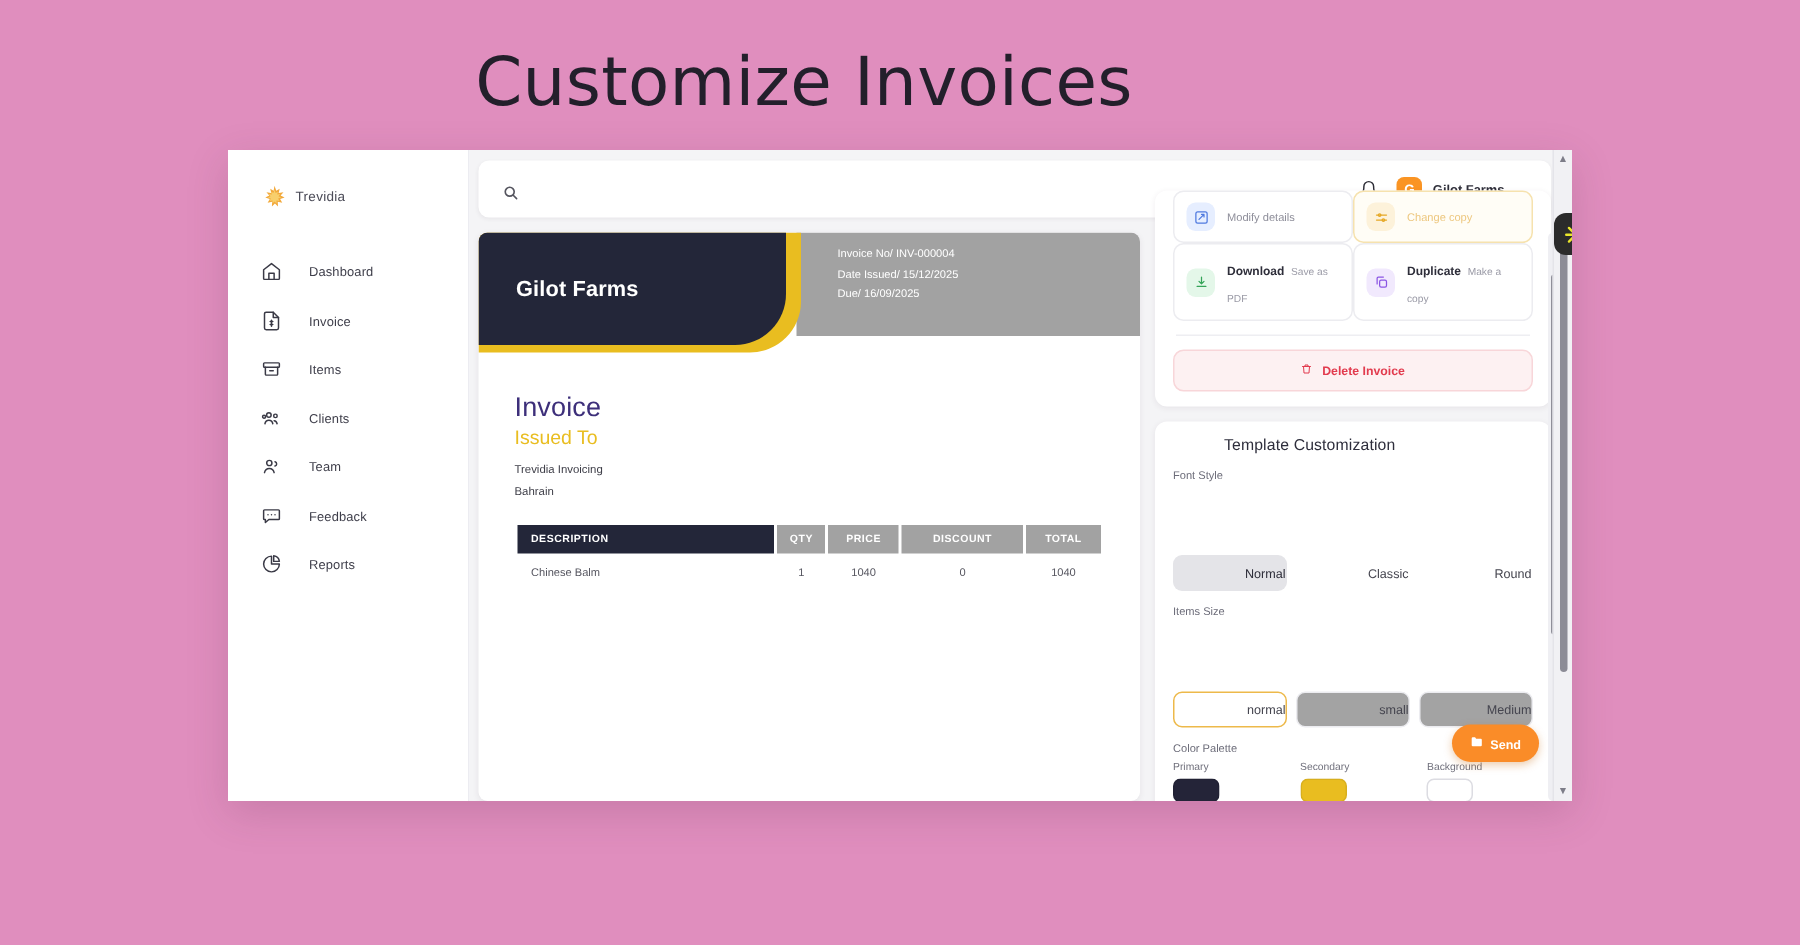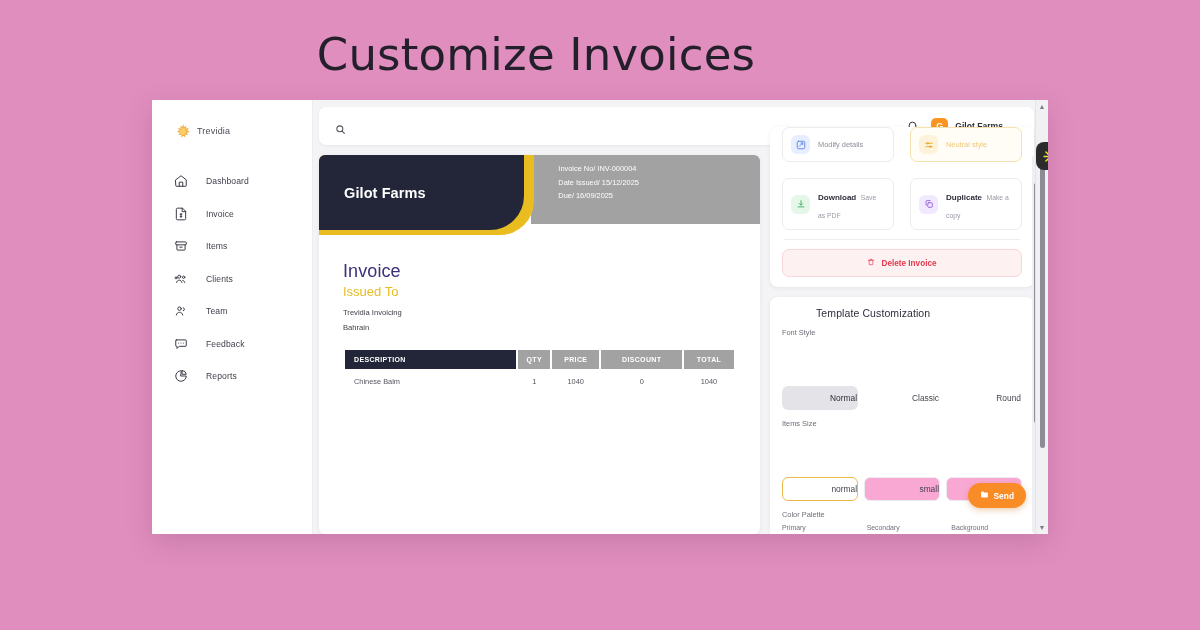--- a/index.html
+++ b/index.html
@@ -153,21 +153,21 @@
   
   .right-col { flex: 0 0 264px; display: flex; flex-direction: column; gap: 10px; position: relative; min-height: 0; }
 
   .panel {
     background: #fff; border-radius: 8px;
     box-shadow: 0 1px 4px rgba(60,40,60,.08);
     padding: 10px 12px;
   }
   .panel-actions { padding-top: 0; margin-top: -28px; }
 
-  .action-grid { display: grid; grid-template-columns: 1fr 1fr; gap: 16px; }
+  .action-grid { display: grid; grid-template-columns: 1fr 1fr; gap: 0; }
   .action-card {
     border: 1px solid #ececf0; border-radius: 7px;
     padding: 7px 8px; display: flex; align-items: center; gap: 8px;
     cursor: pointer; background: #fff; min-height: 34px;
   }
   .action-card.amber { border-color: #f6e2ae; background: #fffdf6; }
   .ac-ico {
     width: 19px; height: 19px; border-radius: 6px; flex: 0 0 19px;
     display: flex; align-items: center; justify-content: center;
   }
@@ -197,21 +197,21 @@
   .field-label { font-size: 7.4px; color: #6c6c79; margin-bottom: 5px; }
 
   .opt-row { display: flex; gap: 6px; margin-bottom: 9px; }
   .opt {
     flex: 1 1 0; text-align: right;
     font-size: 8.4px; color: #45454f;
     padding: 6px 0; border-radius: 6px;
     border: 1px solid transparent; cursor: pointer; margin-top: 44px;
   }
   .opt.sel-gray { background: #e4e4e8; color: #2e2e3a; }
-  .opt.bordered { border-color: #ececf0; background: #f9a8d4; }
+  .opt.bordered { border-color: #ececf0; background: #a3a3a3; }
   .opt.sel-amber { border-color: #edb94a; background: #fff; }
 
   .swatch-grid { display: grid; grid-template-columns: 1fr 1fr 1fr; gap: 10px 14px; margin-top: 2px; }
   .sw-label { font-size: 6.9px; color: #70707c; margin-bottom: 4px; }
   .sw-chip {
     width: 31px; height: 16px; border-radius: 5px;
     border: 1px solid rgba(0,0,0,.07); cursor: pointer;
   }
 
   
@@ -456,21 +456,21 @@
 
               <div class="action-card amber">
                 <span class="ac-ico amber">
                   <svg viewBox="0 0 24 24" fill="none" stroke="currentColor" stroke-width="2" stroke-linecap="round">
                     <path d="M4 8h16M4 16h16"></path>
                       <circle cx="9" cy="8" r="2"></circle>
                       <circle cx="15" cy="16" r="2"></circle>
                   </svg>
                 </span>
                 <span class="ac-text">
-                  <span class="ac-sub amber" style="font-size:7.4px;display:block">Neutral style</span>
+                  <span class="ac-sub amber" style="font-size:7.4px;display:block">Change copy</span>
                 </span>
               </div>
 
               <div class="action-card">
                 <span class="ac-ico green">
                   <svg viewBox="0 0 24 24" fill="none" stroke="currentColor" stroke-width="2" stroke-linecap="round" stroke-linejoin="round">
                     <path d="M12 4v10M8 11l4 4 4-4M5 19h14"></path>
                   </svg>
                 </span>
                 <span class="ac-text">

